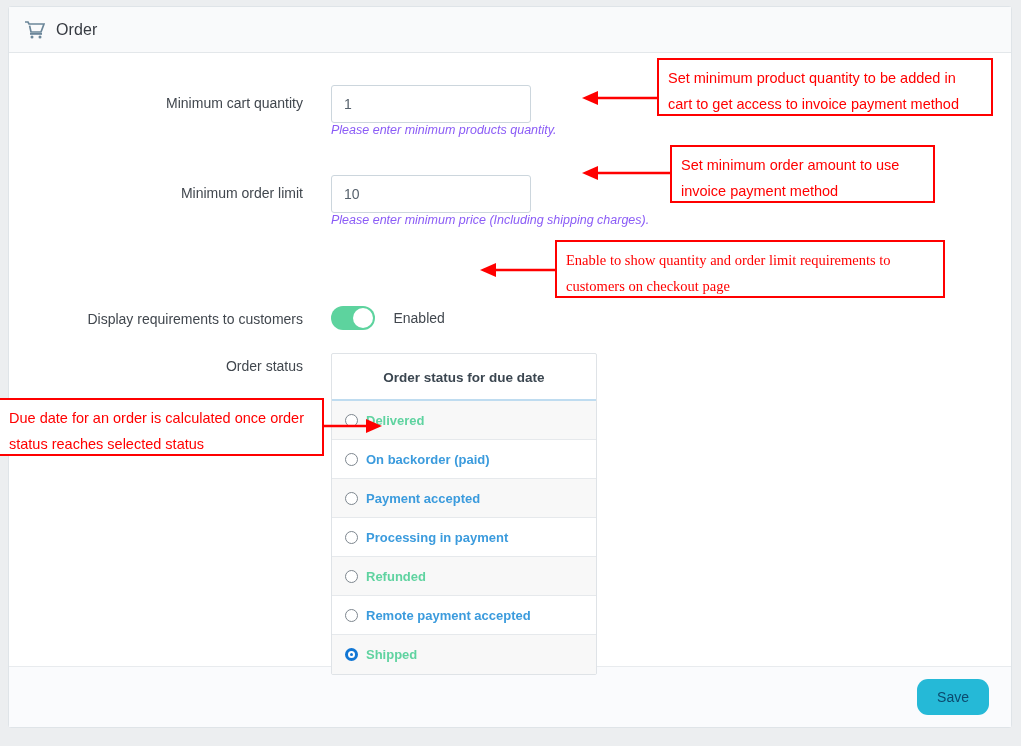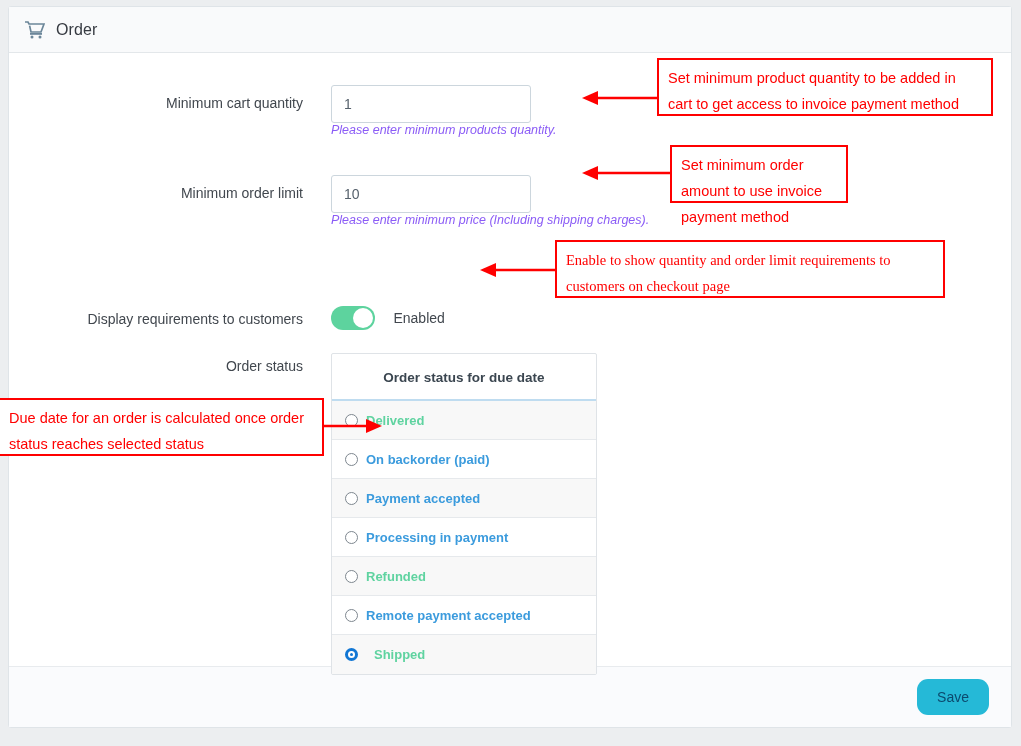--- a/index.html
+++ b/index.html
@@ -285,41 +285,41 @@
               <div class="status-row odd">
                 <span class="radio"></span>
                 <span class="status-label" style="color: rgb(95, 211, 160);">Refunded</span>
               </div>
               <div class="status-row even">
                 <span class="radio"></span>
                 <span class="status-label" style="color: rgb(59, 155, 221);">Remote payment accepted</span>
               </div>
               <div class="status-row odd">
                 <span class="radio checked"></span>
-                <span class="status-label" style="color: rgb(95, 211, 160); margin-left: 8px;">Shipped</span>
+                <span class="status-label" style="color: rgb(95, 211, 160);">Shipped</span>
               </div>
             </div>
         </div>
       </div>
     </div>
 
   </div>
 
   <div class="panel-footer">
     <button class="save-btn">Save</button>
   </div>
 </div>
 
 <div class="anno" style="left:657px;top:58px;width:336px;height:58px;">Set minimum product quantity to be added in cart to get access to invoice payment method</div>
 <svg class="arrow" style="left:580px;top:78px;width:80px;height:40px;">
   <line x1="78" y1="20" x2="16" y2="20" stroke="#ff0000" stroke-width="2.5"></line>
   <polygon points="2,20 18,13 18,27" fill="#ff0000"></polygon>
 </svg>
 
-<div class="anno" style="left:670px;top:145px;width:178px;height:58px;">Set minimum order amount to use invoice payment method</div>
+<div class="anno" style="left:670px;top:145px;width:265px;height:58px;">Set minimum order amount to use invoice payment method</div>
 <svg class="arrow" style="left:580px;top:155px;width:95px;height:40px;">
   <line x1="92" y1="18" x2="16" y2="18" stroke="#ff0000" stroke-width="2.5"></line>
   <polygon points="2,18 18,11 18,25" fill="#ff0000"></polygon>
 </svg>
 
 <div class="anno" style="left:555px;top:240px;width:390px;height:58px;font-family:Liberation Serif, serif;">Enable to show quantity and order limit requirements to customers on checkout page</div>
 <svg class="arrow" style="left:478px;top:258px;width:82px;height:34px;">
   <line x1="80" y1="12" x2="16" y2="12" stroke="#ff0000" stroke-width="2.5"></line>
   <polygon points="2,12 18,5 18,19" fill="#ff0000"></polygon>
 </svg>

